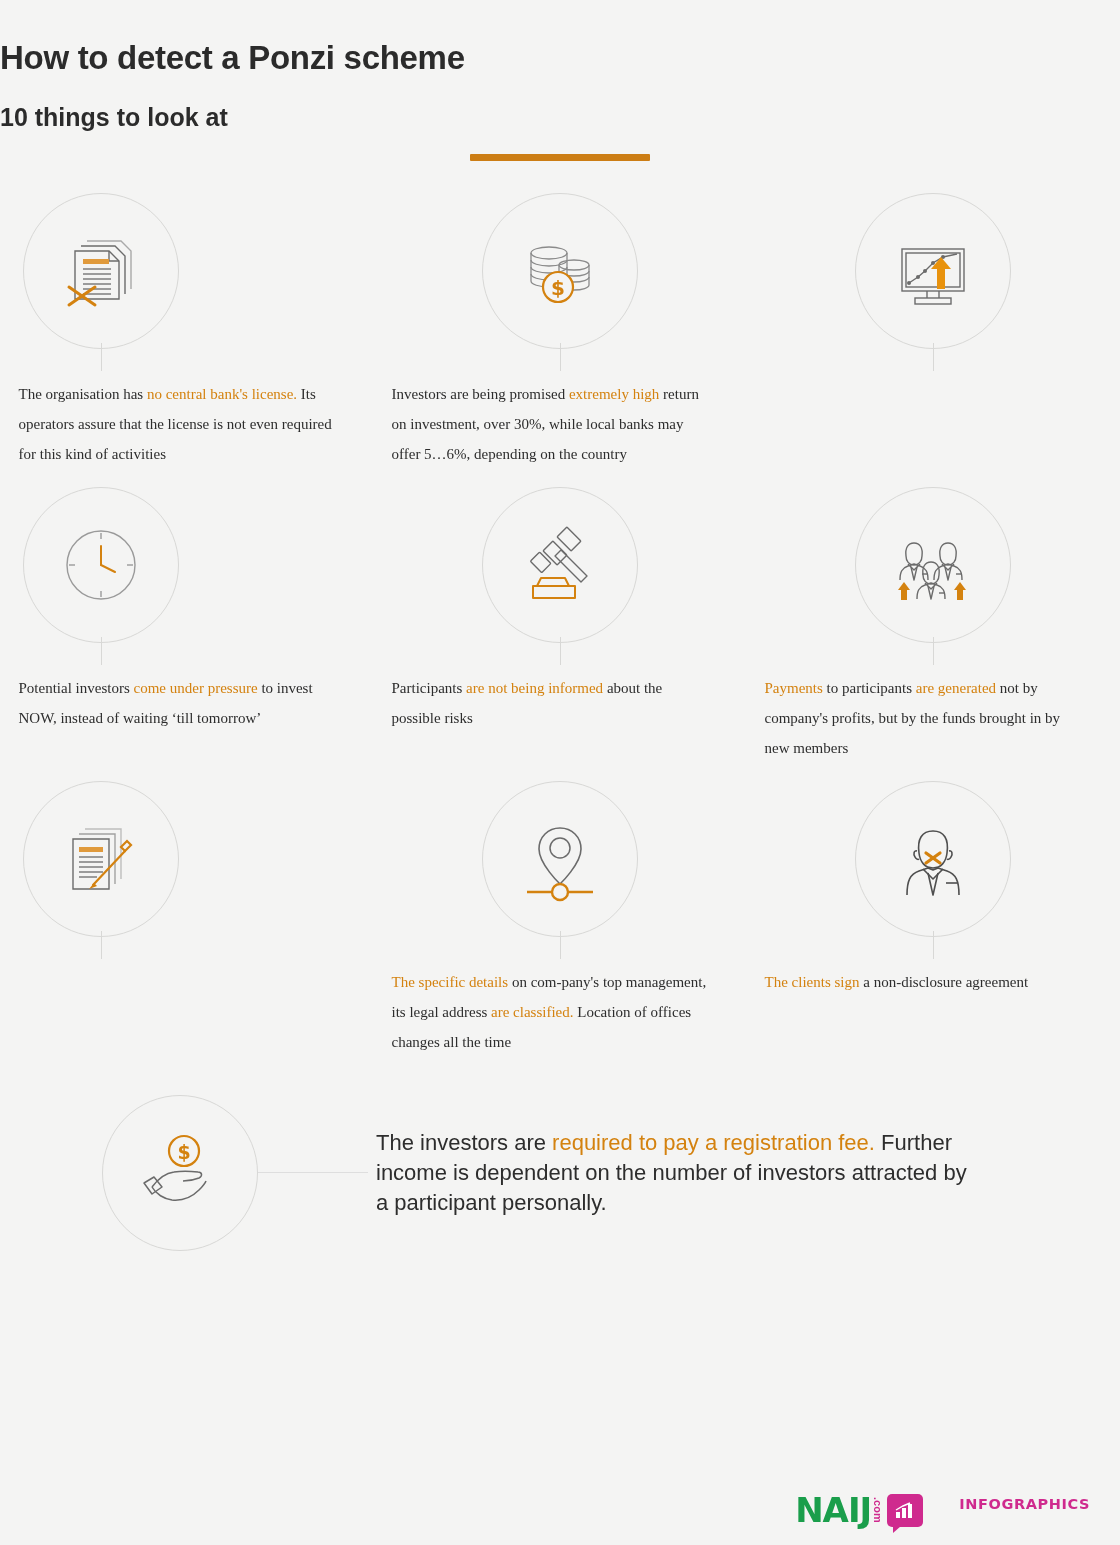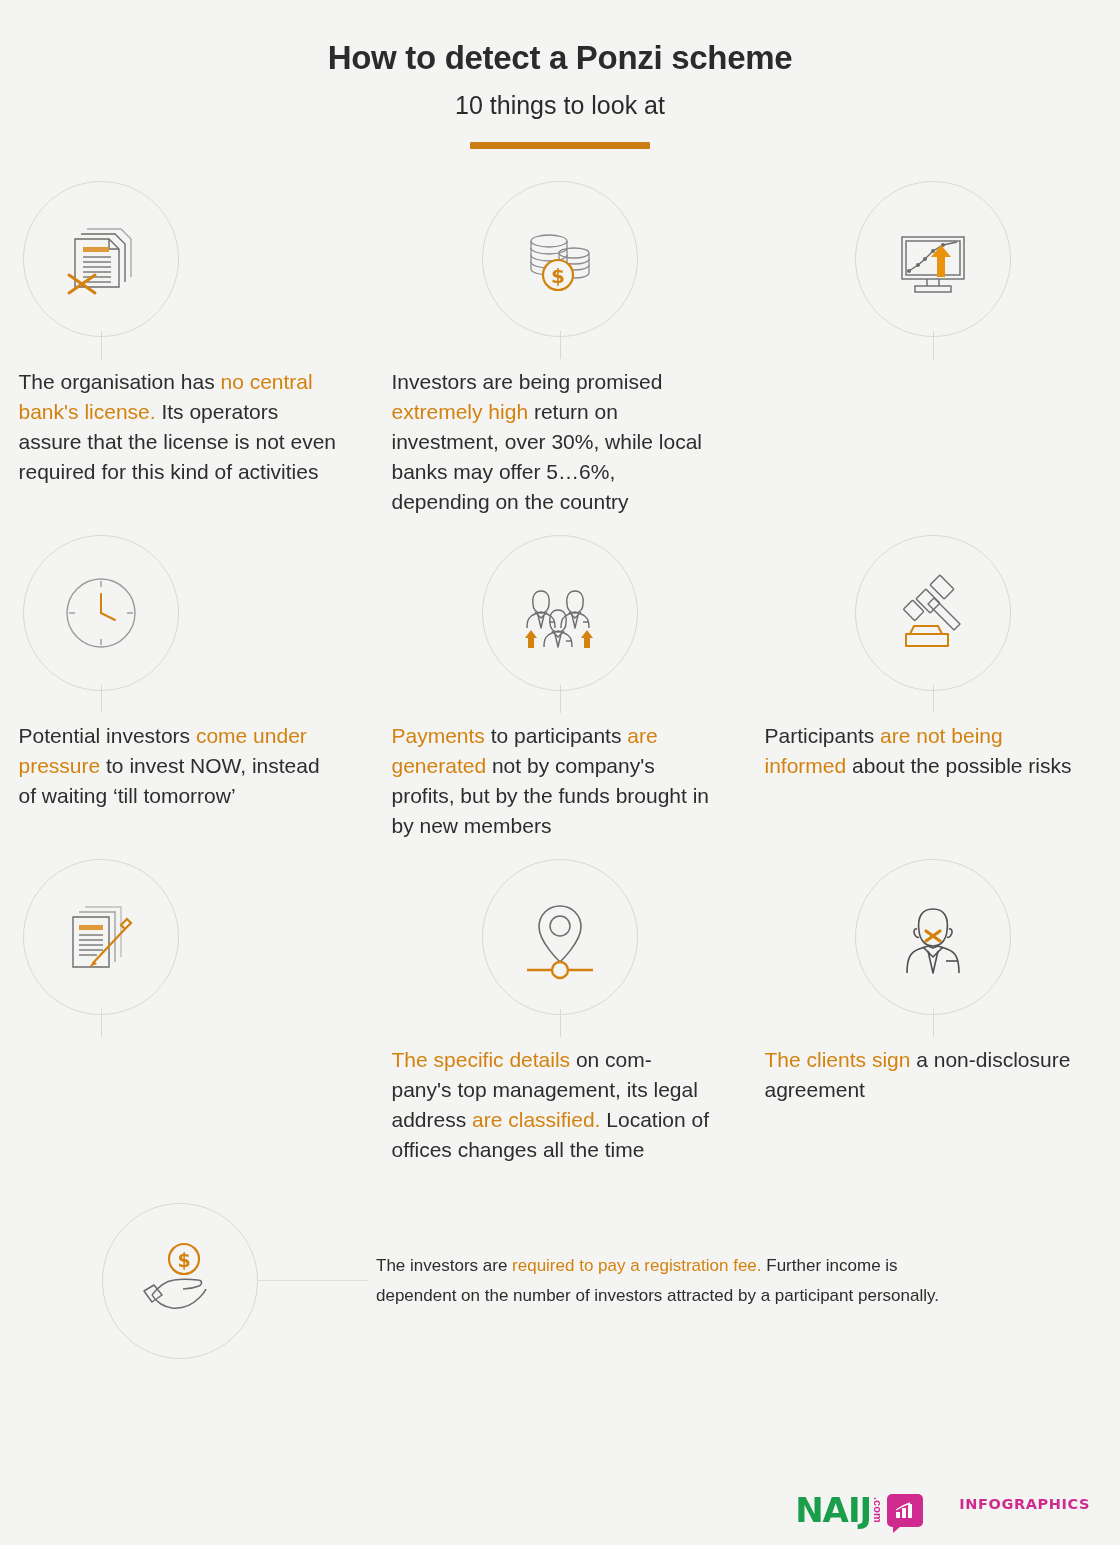--- a/index.html
+++ b/index.html
@@ -11,33 +11,33 @@
     background: #f4f4f3;
     font-family: "Liberation Sans", "DejaVu Sans", sans-serif;
     color: #2f2f2f;
     overflow: hidden;
     position: relative;
   }
 
   .page { position: relative; width: 1120px; height: 1545px; }
 
   
-  .header { padding-top: 38px; text-align: center; }
+  .header { padding-top: 38px; }
   .title {
     font-size: 33px;
     font-weight: bold;
     letter-spacing: -0.3px;
     color: #2b2b2b;
     line-height: 1.2;
   }
   .subtitle {
     font-size: 25px;
-    font-weight: normal;
+    font-weight: bold;
     color: #2b2b2b;
-    margin-top: 12px;
+    margin-top: 24px;
     line-height: 1.2;
   }
   .rule {
     width: 180px;
     height: 7px;
     background: #cc7d14;
     margin: 22px auto 0;
     border-radius: 1px;
   }
 
@@ -81,25 +81,26 @@
 
   
   .connector-v {
     position: absolute;
     width: 1.5px;
     background: #d8d8d6;
     height: 28px;
   }
 
   .body-text {
-    font-size: 21px;
+    font-size: 15px;
     line-height: 30px;
     color: #2d2d2d;
     padding: 24px 14px 0 18px;
     max-width: 350px;
+    font-family: Liberation Serif, serif;
   }
   .hl { color: #d4820f; }
 
   
   .last-row {
     position: relative;
     margin-top: 26px;
     display: flex;
     align-items: center;
     padding-left: 102px;
@@ -108,21 +109,21 @@
     position: relative;
     flex: 0 0 auto;
   }
   .connector-h {
     width: 110px;
     height: 1.5px;
     background: #dedede;
     flex: 0 0 auto;
   }
   .last-text {
-    font-size: 17px;
+    font-size: 22px;
     line-height: 30px;
     color: #2d2d2d;
     padding-left: 8px;
     max-width: 600px;
   }
 
   
   .logo {
     position: absolute;
     right: 30px;
@@ -300,74 +301,74 @@
         <div class="connector-v" style="left:100px; top:156px;"></div>
       </div>
       <p class="body-text">
         <span>Potential investors </span><span class="hl">come under pressure</span><span> to invest NOW, instead of waiting ‘till tomorrow’</span>
       </p>
     </div>
 
     <div class="cell">
       <div class="icon-wrap center">
         <div class="circle">
-          <svg width="94" height="94" viewBox="0 0 94 94">
-            <g fill="none" stroke="#6b6b6b" stroke-width="1.4" stroke-linejoin="round">
-
-              <path d="M20 38 c-1-8 2-13 8-13 s9 5 8 13 c0 5-3 9-8 9 s-8-4-8-9z"></path>
-              <path d="M14 62 c0-8 2-12 8-14 l6-2 l6 2 c6 2 8 6 8 14"></path>
-              <path d="M22 46 l6 6 l6-6"></path>
-              <path d="M25 49 l3 13 l3-13"></path>
-              <line x1="36" y1="56" x2="42" y2="56"></line>
-
-              <path d="M54 38 c-1-8 2-13 8-13 s9 5 8 13 c0 5-3 9-8 9 s-8-4-8-9z"></path>
-              <path d="M48 62 c0-8 2-12 8-14 l6-2 l6 2 c6 2 8 6 8 14"></path>
-              <path d="M56 46 l6 6 l6-6"></path>
-              <path d="M59 49 l3 13 l3-13"></path>
-              <line x1="70" y1="56" x2="76" y2="56"></line>
-
-              <path d="M37 57 c-1-8 2-13 8-13 s9 5 8 13 c0 5-3 9-8 9 s-8-4-8-9z"></path>
-              <path d="M31 81 c0-8 2-12 8-14 l6-2 l6 2 c6 2 8 6 8 14"></path>
-              <path d="M39 65 l6 6 l6-6"></path>
-              <path d="M42 68 l3 13 l3-13"></path>
-              <line x1="53" y1="75" x2="59" y2="75"></line>
-            </g>
-            <g fill="#d4820f">
-              <polygon points="18,64 24,72 21,72 21,82 15,82 15,72 12,72"></polygon>
-              <polygon points="74,64 80,72 77,72 77,82 71,82 71,72 68,72"></polygon>
-            </g>
-          </svg>
-        </div>
-        <div class="connector-v" style="left:186px; top:156px;"></div>
-      </div>
-      <p class="body-text">
-        <span class="hl">Payments</span><span> to participants </span><span class="hl">are generated</span><span> not by company's profits, but by the funds brought in by new members</span>
-      </p>
-    </div>
-
-    <div class="cell">
-      <div class="icon-wrap center">
-        <div class="circle">
           <svg width="90" height="90" viewBox="0 0 90 90">
             <g fill="none" stroke="#6b6b6b" stroke-width="1.4" stroke-linejoin="round">
               <rect x="44" y="12" width="20" height="14" rx="1" transform="rotate(45 54 19)"></rect>
               <rect x="30" y="26" width="20" height="14" rx="1" transform="rotate(45 40 33)"></rect>
               <rect x="18" y="36" width="16" height="13" rx="1" transform="rotate(45 26 42)"></rect>
               <path d="M46 30 L72 56 L66 62 L40 36 Z"></path>
             </g>
             <g fill="none" stroke="#d4820f" stroke-width="2" stroke-linejoin="round">
               <path d="M26 58 h24 l4 8 H22 Z"></path>
               <rect x="18" y="66" width="42" height="12"></rect>
             </g>
           </svg>
         </div>
         <div class="connector-v" style="left:186px; top:156px;"></div>
       </div>
       <p class="body-text">
         <span>Participants </span><span class="hl">are not being informed</span><span> about the possible risks</span>
+      </p>
+    </div>
+
+    <div class="cell">
+      <div class="icon-wrap center">
+        <div class="circle">
+          <svg width="94" height="94" viewBox="0 0 94 94">
+            <g fill="none" stroke="#6b6b6b" stroke-width="1.4" stroke-linejoin="round">
+
+              <path d="M20 38 c-1-8 2-13 8-13 s9 5 8 13 c0 5-3 9-8 9 s-8-4-8-9z"></path>
+              <path d="M14 62 c0-8 2-12 8-14 l6-2 l6 2 c6 2 8 6 8 14"></path>
+              <path d="M22 46 l6 6 l6-6"></path>
+              <path d="M25 49 l3 13 l3-13"></path>
+              <line x1="36" y1="56" x2="42" y2="56"></line>
+
+              <path d="M54 38 c-1-8 2-13 8-13 s9 5 8 13 c0 5-3 9-8 9 s-8-4-8-9z"></path>
+              <path d="M48 62 c0-8 2-12 8-14 l6-2 l6 2 c6 2 8 6 8 14"></path>
+              <path d="M56 46 l6 6 l6-6"></path>
+              <path d="M59 49 l3 13 l3-13"></path>
+              <line x1="70" y1="56" x2="76" y2="56"></line>
+
+              <path d="M37 57 c-1-8 2-13 8-13 s9 5 8 13 c0 5-3 9-8 9 s-8-4-8-9z"></path>
+              <path d="M31 81 c0-8 2-12 8-14 l6-2 l6 2 c6 2 8 6 8 14"></path>
+              <path d="M39 65 l6 6 l6-6"></path>
+              <path d="M42 68 l3 13 l3-13"></path>
+              <line x1="53" y1="75" x2="59" y2="75"></line>
+            </g>
+            <g fill="#d4820f">
+              <polygon points="18,64 24,72 21,72 21,82 15,82 15,72 12,72"></polygon>
+              <polygon points="74,64 80,72 77,72 77,82 71,82 71,72 68,72"></polygon>
+            </g>
+          </svg>
+        </div>
+        <div class="connector-v" style="left:186px; top:156px;"></div>
+      </div>
+      <p class="body-text">
+        <span class="hl">Payments</span><span> to participants </span><span class="hl">are generated</span><span> not by company's profits, but by the funds brought in by new members</span>
       </p>
     </div>
 
     <div class="cell">
       <div class="icon-wrap">
         <div class="circle">
           <svg width="84" height="84" viewBox="0 0 84 84">
             <g fill="none" stroke="#6b6b6b" stroke-width="1.4">
               <path d="M14 22 h36 v50 H14 Z"></path>
               <path d="M20 17 h36 v50" opacity="0.6"></path>

